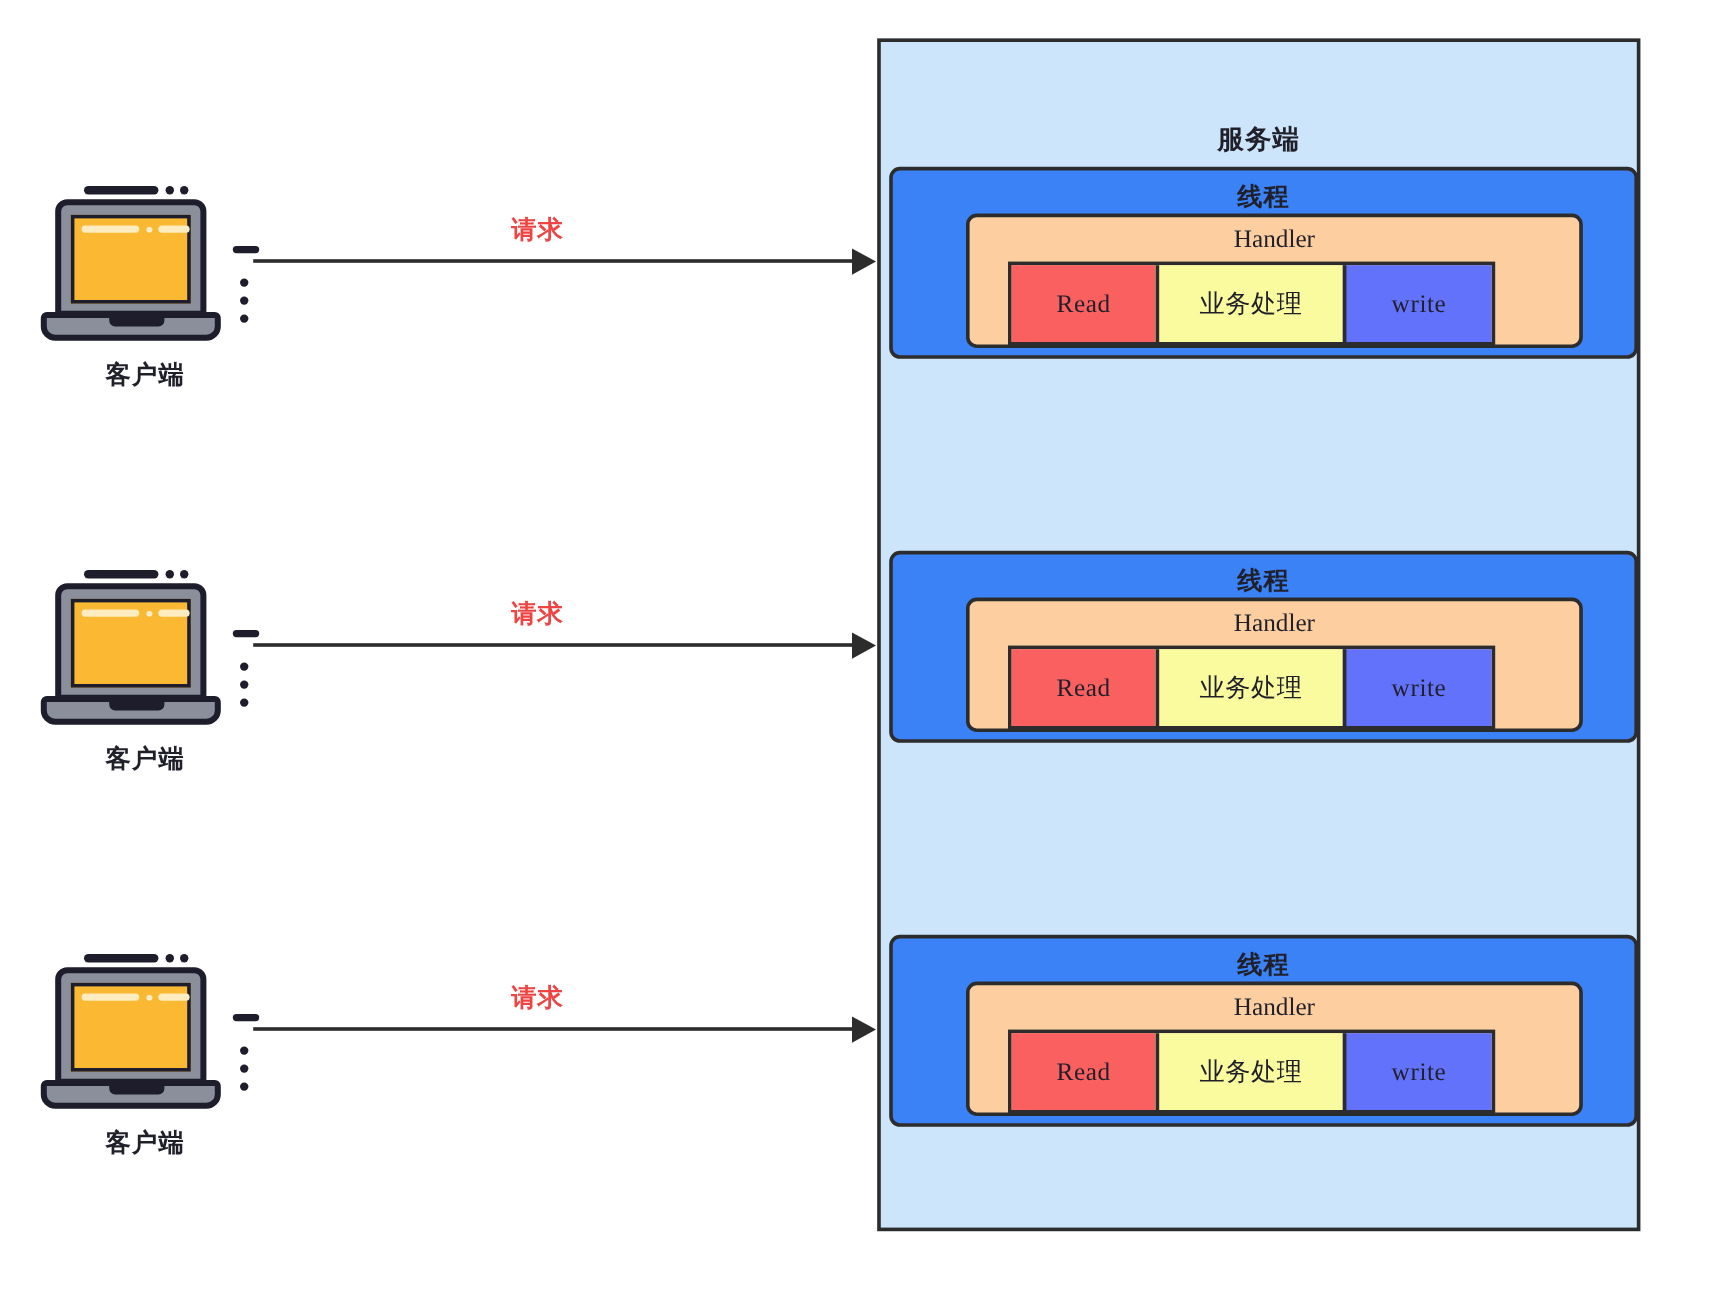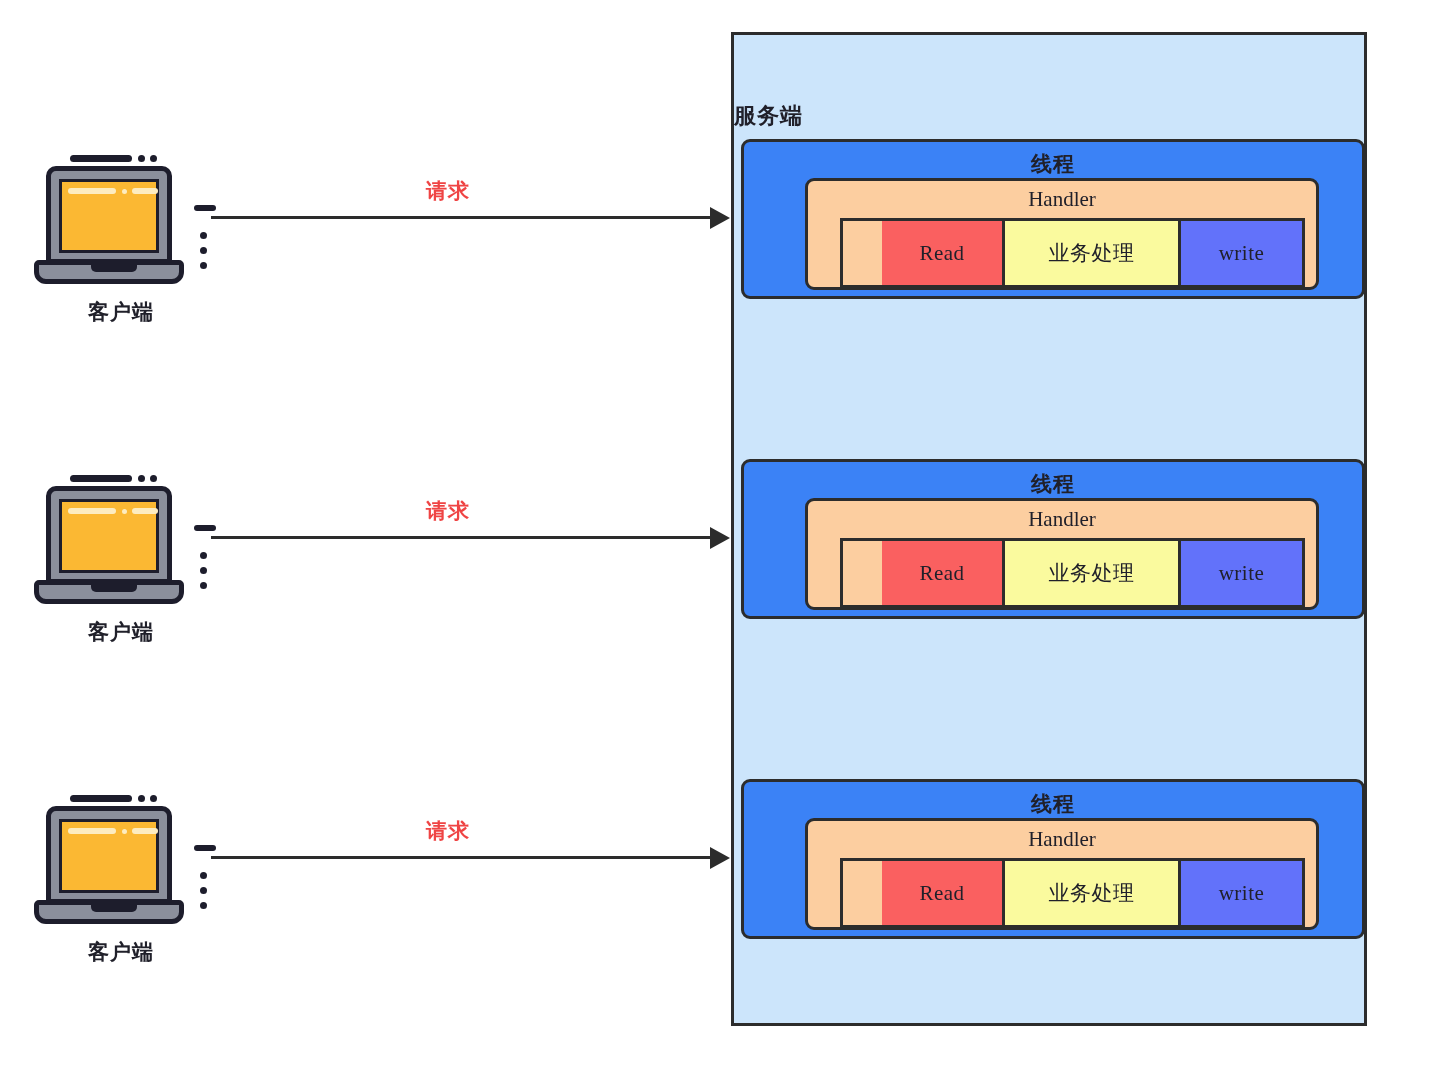--- a/index.html
+++ b/index.html
@@ -182,20 +182,21 @@
     height: 994px;
     background: #cce5fb;
     border: 3px solid #2c2c2c;
     box-sizing: border-box;
   }
   .server-title {
     position: absolute;
     top: 66px;
     left: 0;
     width: 100%;
+    text-align: center;
     font-size: 22px;
     font-weight: bold;
     color: #20202a;
     letter-spacing: 1px;
   }
 
   
   .thread {
     position: absolute;
     left: 7px;
@@ -243,37 +244,36 @@
   }
 
   
   .stages {
     position: absolute;
     left: 32px;
     top: 37px;
     display: flex;
     border: 3px solid #2c2c2c;
     box-sizing: border-box;
-    padding-left: 39px;
   }
   .stage {
     height: 64px;
     display: flex;
     align-items: center;
     justify-content: center;
     font-size: 21px;
     color: #20202a;
     box-sizing: border-box;
     letter-spacing: 0.5px;
   }
   .stage + .stage {
     border-left: 3px solid #2c2c2c;
   }
   .stage.read  { width: 120px; background: #fa6060; }
-  .stage.biz   { width: 176px; background: #fafa9e; }
+  .stage.biz   { width: 156px; background: #fafa9e; }
   .stage.write { width: 124px; background: #6272fa; }
 </style>
 </head>
 <body>
 
 <div class="canvas">
 
   <div class="client-group" style="left:16px; top:148px;">
     <div class="laptop">
       <div class="lid-dash"></div>

